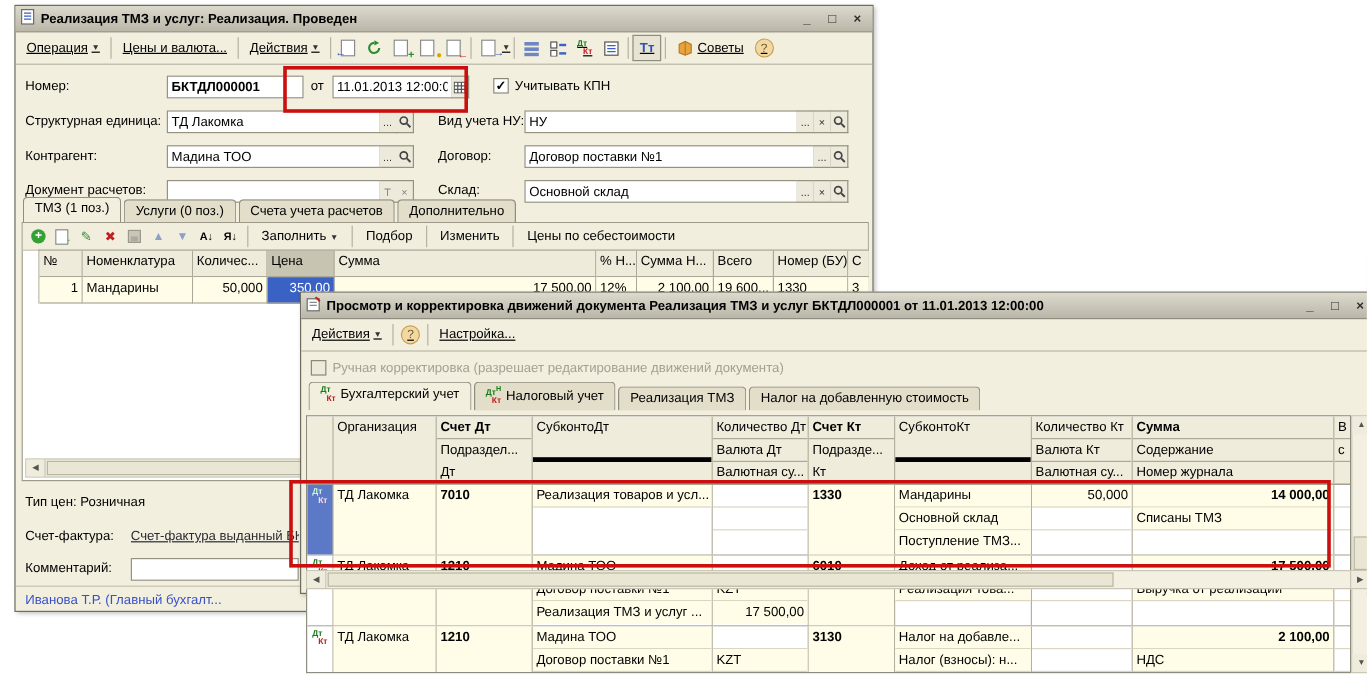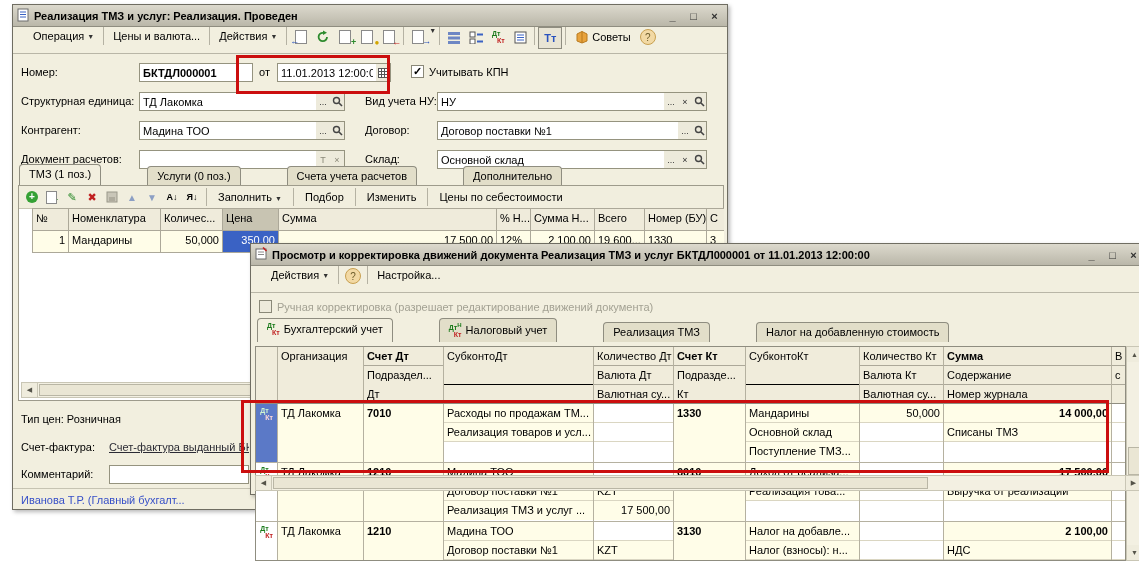--- a/index.html
+++ b/index.html
@@ -4,35 +4,35 @@
 <style>
   html,body{margin:0;padding:0;}
   body{width:1139px;height:581px;position:relative;overflow:hidden;background:#ffffff;
        font-family:"Liberation Sans",sans-serif;font-size:11px;color:#000;}
   .win{position:absolute;background:#F2EFDF;border:1px solid #6F6D62;box-shadow:2px 2px 4px rgba(0,0,0,.28);box-sizing:border-box;margin-left:10px;}
   .titlebar{height:21px;display:flex;align-items:center;gap:4px;padding:0 4px;
             background:linear-gradient(#DCD9CD,#BAB7A9);border-bottom:1px solid #8F8D80;}
   .titlebar .ttl{flex:1;font-weight:bold;white-space:nowrap;overflow:hidden;}
   .wc{width:17px;height:15px;display:flex;align-items:center;justify-content:center;
       font-weight:bold;color:#2F2F2F;font-size:11px;line-height:10px;}
-  .menubar{height:26px;display:flex;align-items:flex-start;padding:0 14px;border-bottom:1px solid #B9B6A7;}
+  .menubar{height:26px;display:flex;align-items:center;padding:0 3px;border-bottom:1px solid #B9B6A7;text-decoration:underline;}
   .mbtn{padding:3px 6px;display:flex;align-items:center;gap:3px;white-space:nowrap;}
   .dd{font-size:7px;color:#333;}
   .sep{width:1px;height:18px;background:#B5B2A3;margin:0 3px;}
   .tbi{width:22px;height:20px;display:flex;align-items:center;justify-content:center;position:relative;}
   .ico-doc{width:10px;height:12px;background:#fff;border:1px solid #8A8A8A;display:inline-block;position:relative;}
   .badge{position:absolute;font-size:9px;font-weight:bold;line-height:9px;}
   .lbl{position:absolute;white-space:nowrap;}
   .ipt{position:absolute;height:19px;border:1px solid #95937F;background:#fff;
        font-family:"Liberation Sans",sans-serif;font-size:11px;padding:1px 3px;box-sizing:border-box;}
   .fbtn{position:absolute;height:19px;width:15px;border:1px solid #95937F;border-left:none;background:#EDEADB;
         display:flex;align-items:center;justify-content:center;font-size:9px;color:#333;box-sizing:border-box;}
   .chk{position:absolute;width:13px;height:13px;background:#fff;border:1px solid #8A8878;
        display:flex;align-items:center;justify-content:center;font-size:11px;font-weight:bold;box-sizing:border-box;}
-  .tabs{position:absolute;display:flex;align-items:flex-end;gap:44px;}
+  .tabs{position:absolute;display:flex;align-items:flex-end;}
   .tab{padding:3px 9px 4px;border:1px solid #8F8D80;border-bottom:none;border-radius:4px 4px 0 0;
        background:#E2DEC9;margin-right:2px;white-space:nowrap;display:flex;align-items:center;gap:4px;}
   .tab.active{background:#F2EFDF;padding-bottom:6px;}
   .dtkt{display:inline-flex;flex-direction:column;font-size:7px;font-weight:bold;line-height:7px;font-family:"Liberation Sans",sans-serif;}
   .dtkt .g{color:#1A7A1A;}  .dtkt .r{color:#C02020;margin-left:5px;}
   sup.nn{font-size:6px;color:#1A7A1A;}
   
   .panel{position:absolute;left:5px;top:180px;width:706px;height:216px;border:1px solid #9E9B8C;background:#fff;box-sizing:border-box;}
   .itoolbar{height:22px;display:flex;align-items:center;gap:2px;background:#F1EEDE;border-bottom:1px solid #C8C4B2;padding:0 4px;}
   .itoolbar .txt{padding:2px 6px;white-space:nowrap;}
@@ -68,21 +68,21 @@
   .rband{height:59px;}
   .col{position:absolute;top:0;bottom:0;border-right:1px solid #B5B1A0;box-sizing:border-box;overflow:hidden;}
   .c-ic{left:0;width:22px}.c-org{left:22px;width:86px}.c-da{left:108px;width:80px}
   .c-ds{left:188px;width:150px}.c-dq{left:338px;width:80px}.c-ka{left:418px;width:72px}
   .c-ks{left:490px;width:114px}.c-kq{left:604px;width:84px}.c-sum{left:688px;width:168px}
   .c-x{left:856px;width:13px;border-right:none}
   .ln{height:19px;line-height:18px;padding:0 3px;white-space:nowrap;overflow:hidden;
       border-bottom:1px solid #DAD6C2;box-sizing:border-box;}
   .ln.nb,.ln:last-child{border-bottom:none;}
   .hband .ln{border-bottom:1px solid #ACA899;}
-  .m2{height:38px;line-height:18px;padding:0 3px;border-bottom:1px solid #000000;box-sizing:border-box;white-space:nowrap;overflow:hidden;}
+  .m2{height:38px;line-height:18px;padding:0 3px;border-bottom:4px solid #000000;box-sizing:border-box;white-space:nowrap;overflow:hidden;}
   .single{height:100%;line-height:18px;padding:0 3px;white-space:nowrap;overflow:hidden;}
   .f{background:#FFFDE8;}
   .b{font-weight:bold;}
   .icv{display:flex;align-items:flex-start;justify-content:center;padding-top:3px;height:100%;box-sizing:border-box;}
   .rowsel{background:#5B79C7;}
   .rowsel .g{color:#CFF5CF;} .rowsel .r{color:#FFD9D9;}
   
   .ann{position:absolute;border:3px solid #CB0E0E;z-index:60;pointer-events:none;}
   .link{text-decoration:underline;color:#2B2B34;}
   .author{color:#3750C8;}
@@ -443,21 +443,20 @@
             </span>
           </div>
         </div>
       <div class="col c-org f">
           <div class="single">ТД Лакомка</div>
         </div>
       <div class="col c-da f">
           <div class="single b">7010</div>
         </div>
       <div class="col c-ds">
-        <div class="ln f">Расходы по продажам ТМ...</div>
         <div class="ln f">Реализация товаров и усл...</div>
         <div class="ln"></div>
       </div>
       <div class="col c-dq">
         <div class="ln num"></div>
         <div class="ln"></div>
         <div class="ln num"></div>
       </div>
       <div class="col c-ka f">
           <div class="single b">1330</div>

